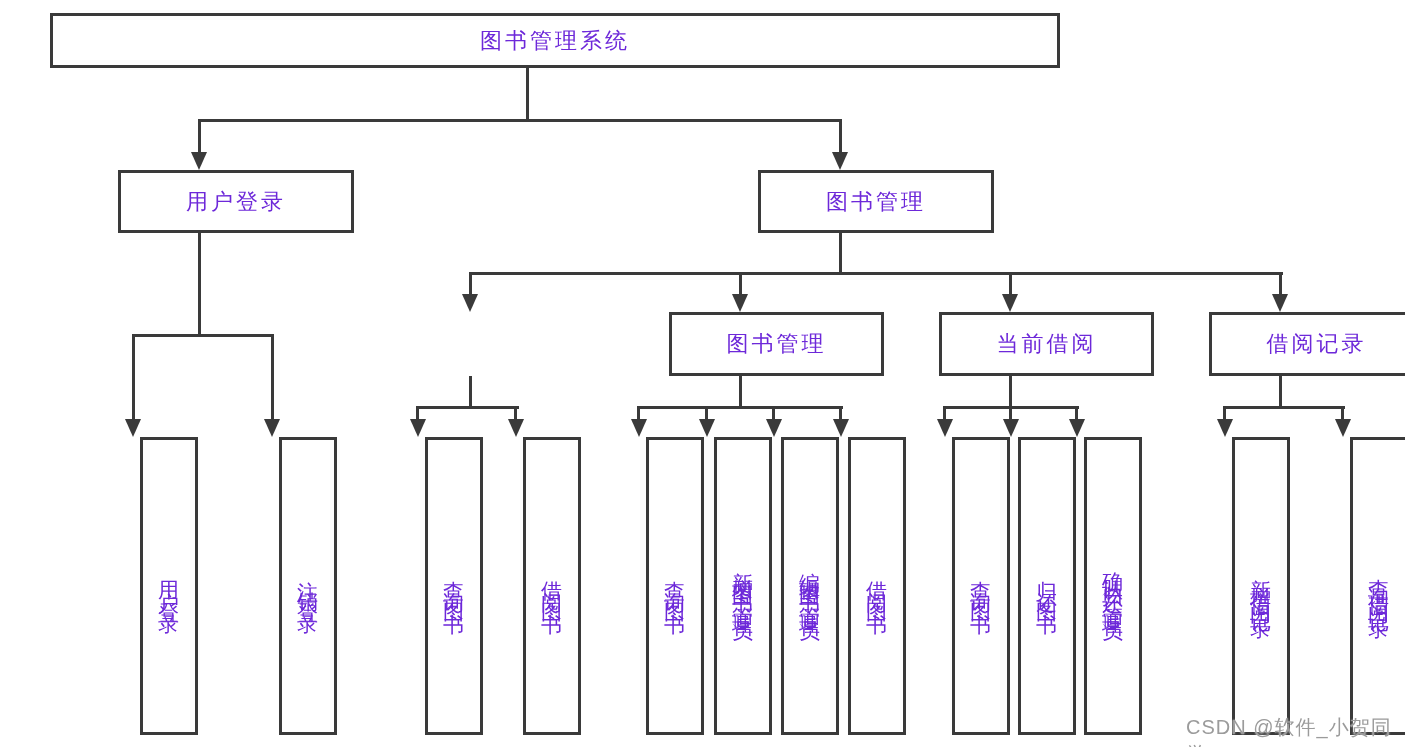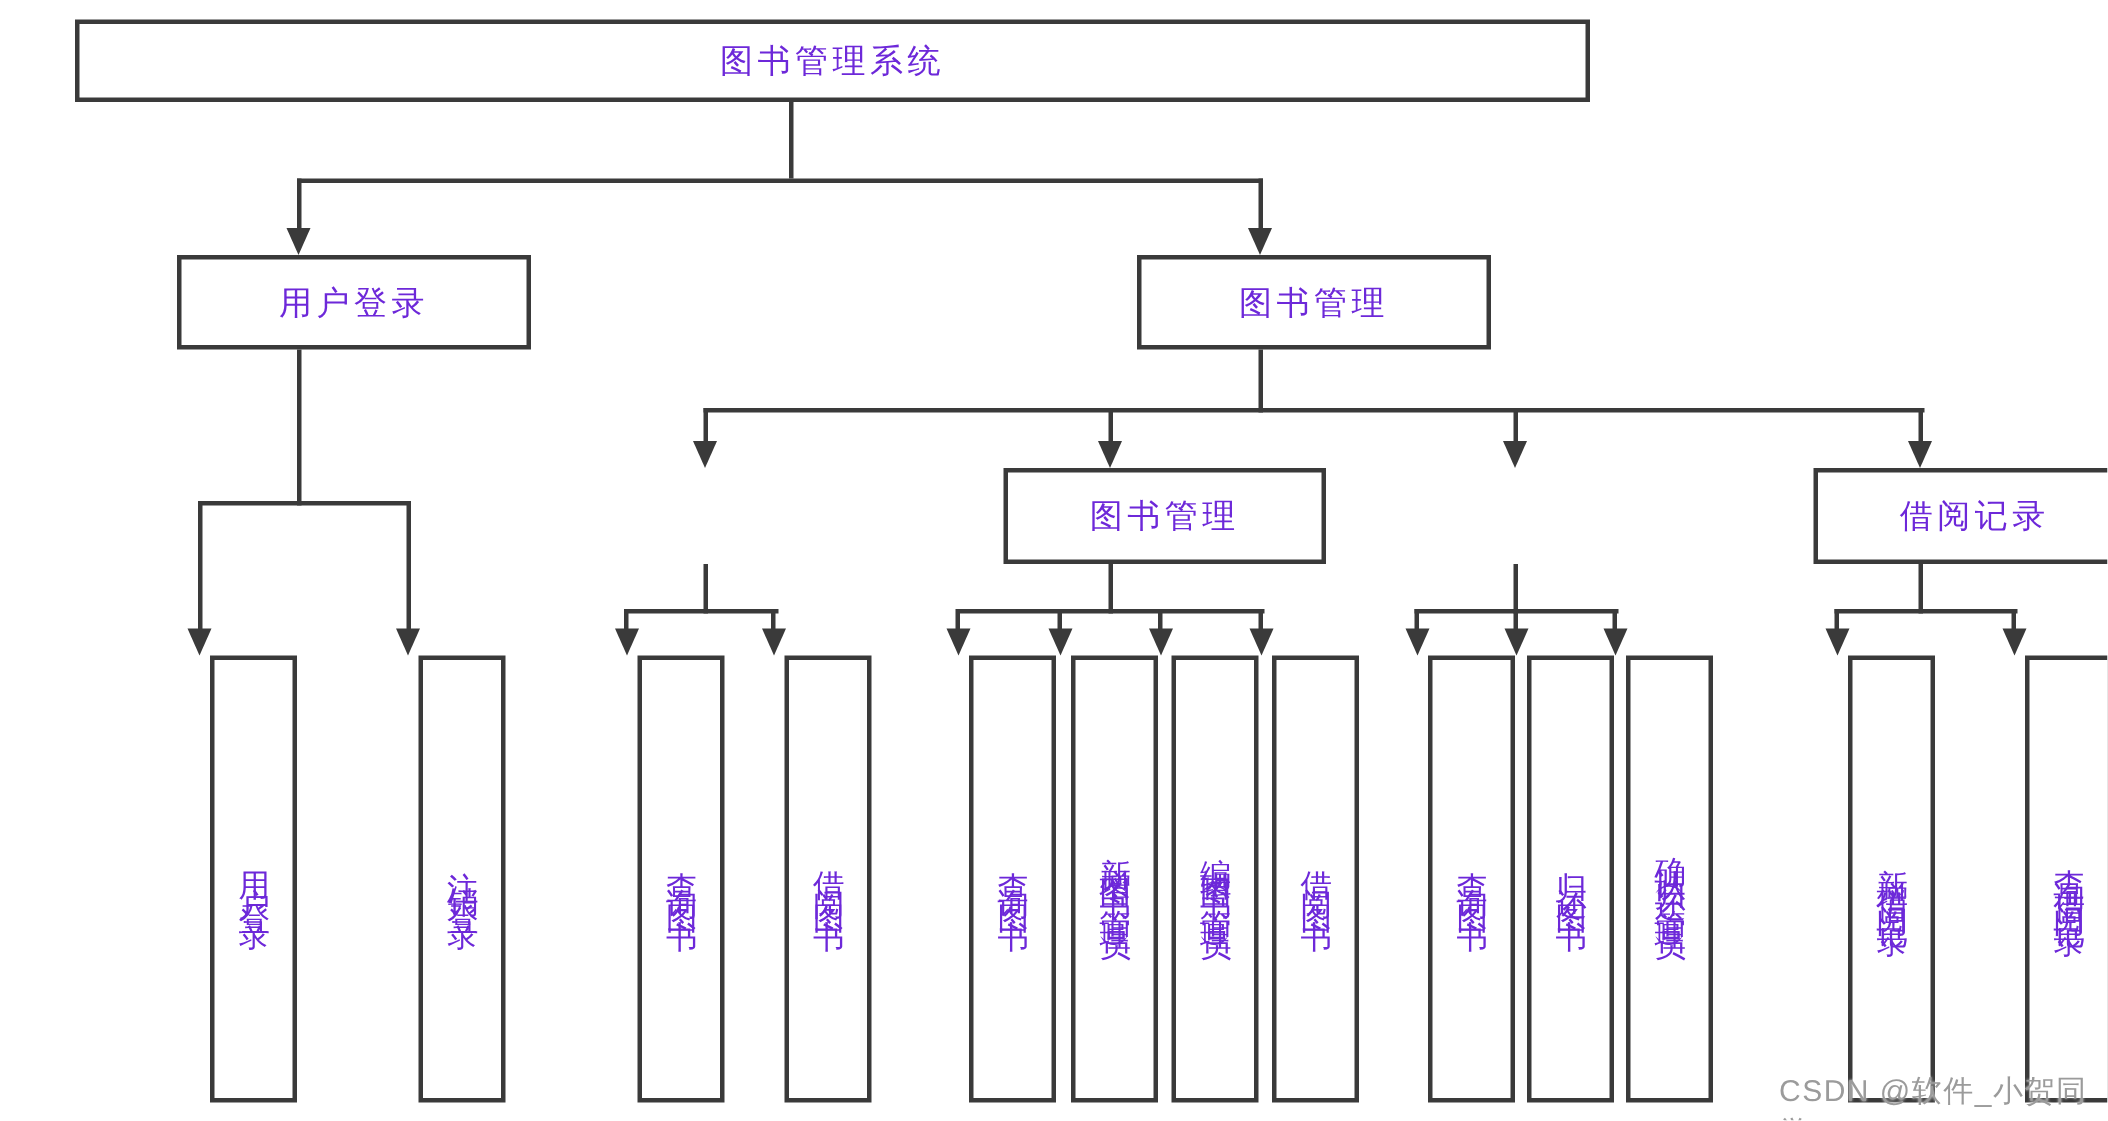--- a/index.html
+++ b/index.html
@@ -60,20 +60,21 @@
   <div class="line" style="left:469px; top:272px; width:3px; height:24px;"></div>
   <div class="arrow" style="left:462px; top:294px;"></div>
   <div class="line" style="left:739px; top:272px; width:3px; height:24px;"></div>
   <div class="arrow" style="left:732px; top:294px;"></div>
   <div class="line" style="left:1009px; top:272px; width:3px; height:24px;"></div>
   <div class="arrow" style="left:1002px; top:294px;"></div>
   <div class="line" style="left:1279px; top:272px; width:3px; height:24px;"></div>
   <div class="arrow" style="left:1272px; top:294px;"></div>
 
   <div class="box hbox" style="left:633px; top:312px; width:215px; height:64px;">图书管理</div>
+  <div class="box hbox" style="left:903px; top:312px; width:215px; height:64px;">当前借阅</div>
   <div class="box hbox" style="left:1173px; top:312px; width:215px; height:64px;">借阅记录</div>
 
   <div class="line" style="left:469px; top:376px; width:3px; height:33px;"></div>
   <div class="line" style="left:417px; top:406px; width:102px; height:3px;"></div>
   <div class="line" style="left:416px; top:406px; width:3px; height:15px;"></div>
   <div class="arrow" style="left:410px; top:419px;"></div>
   <div class="line" style="left:514px; top:406px; width:3px; height:15px;"></div>
   <div class="arrow" style="left:508px; top:419px;"></div>
 
   <div class="line" style="left:739px; top:376px; width:3px; height:33px;"></div>

